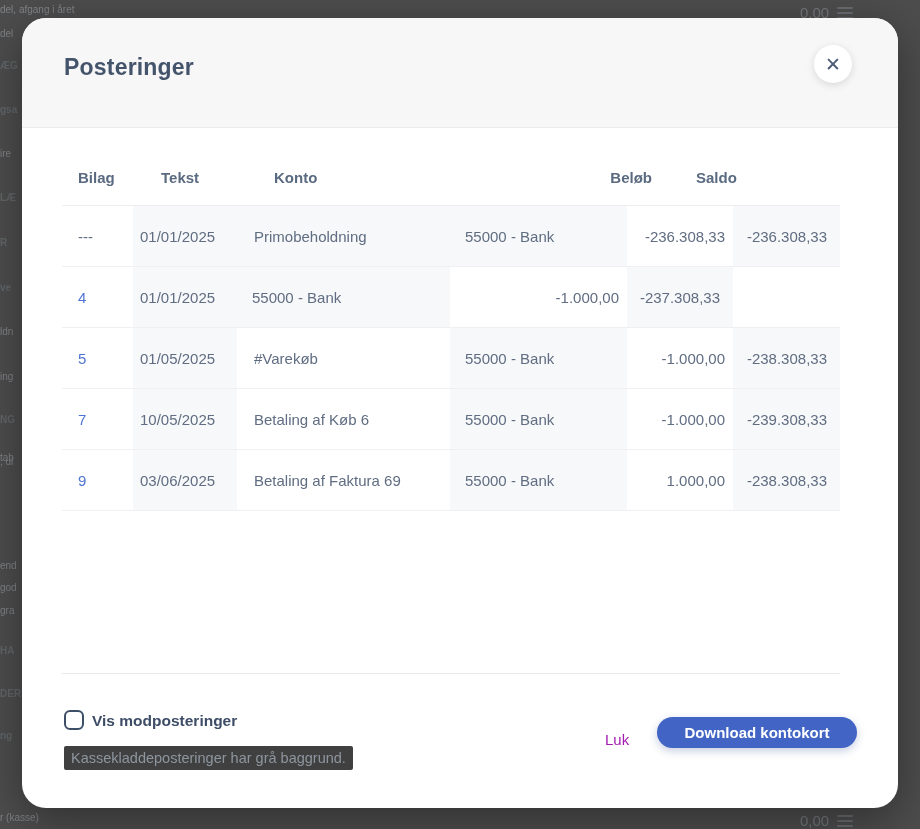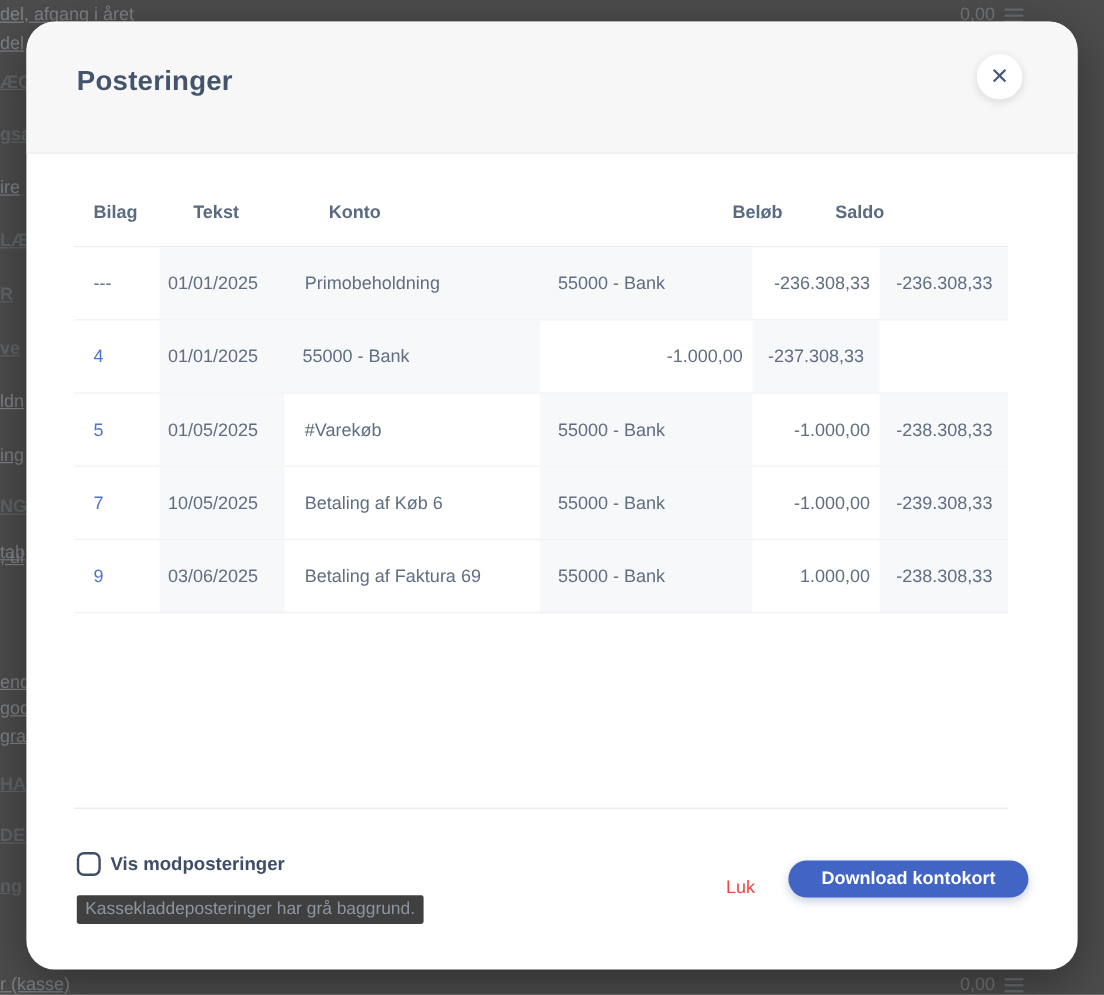--- a/index.html
+++ b/index.html
@@ -7,21 +7,21 @@
   body {
     font-family: "Liberation Sans", "DejaVu Sans", sans-serif;
     background: #4d4d4d;
     position: relative;
     color: #5f6c80;
   }
 
   
   .backdrop-frag {
     position: absolute; left: 0;
-    font-size: 15px; color: #7f8286; white-space: nowrap; text-decoration: underline;
+    font-size: 10px; color: #7f8286; white-space: nowrap;
   }
   .backdrop-frag.bold { font-weight: 700; color: #626669; }
   .backdrop-row-value {
     position: absolute; font-size: 15px; color: #74777b;
   }
   .list-icon {
     position: absolute; width: 16px; height: 12px;
     display: flex; flex-direction: column; justify-content: space-between;
   }
   .list-icon span { display:block; height: 2px; background: #696c70; border-radius: 1px; }
@@ -88,21 +88,21 @@
     position: absolute; left: 70px; top: 694px;
     font-size: 15.5px; font-weight: 600; color: #3e4d66; cursor: pointer;
   }
   .note-tag {
     position: absolute; left: 42px; top: 728px;
     background: #404040; color: #8d959e; font-size: 14.5px;
     padding: 4px 7px; border-radius: 2px;
   }
   .luk-link {
     position: absolute; left: 583px; top: 713px;
-    font-size: 15px; color: #ef4444; cursor: pointer; text-decoration: none;
+    font-size: 15px; color: #a21caf; cursor: pointer; text-decoration: none;
   }
   .download-btn {
     position: absolute; left: 635px; top: 699px; width: 200px; height: 31px;
     background: #4164c5; border: none; border-radius: 23px;
     color: #ffffff; font-size: 15px; font-weight: 700;
     font-family: "Liberation Sans", sans-serif;
     cursor: pointer; box-shadow: 0 3px 8px rgba(33,60,130,0.25);
   }
 </style>
 </head>

